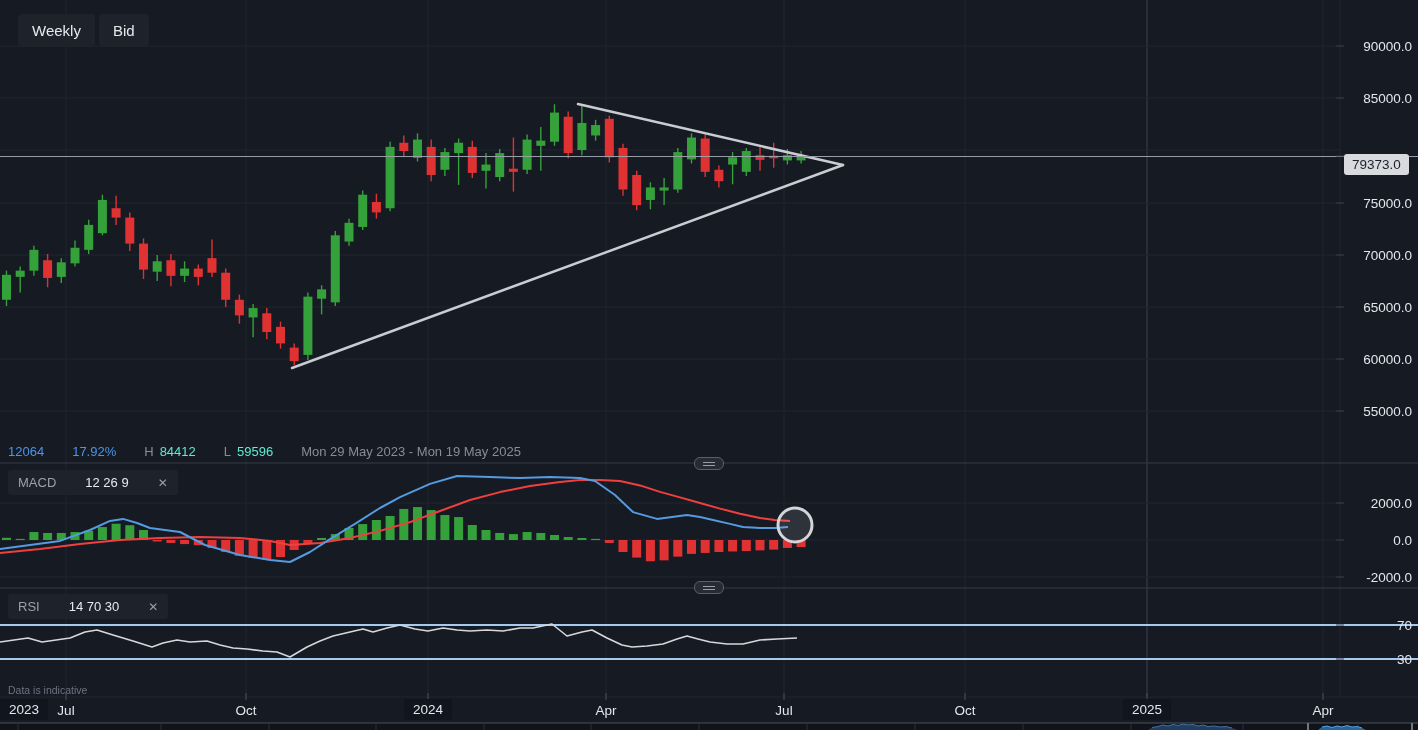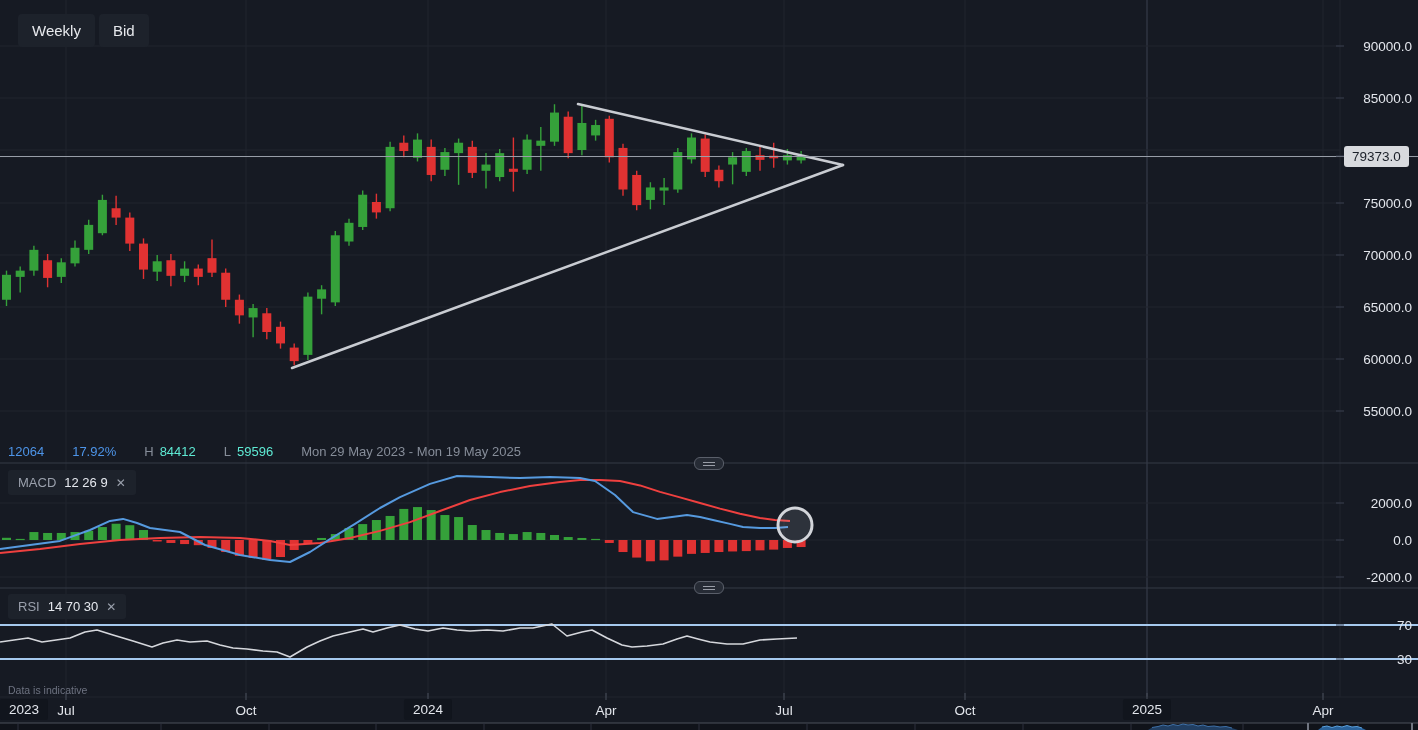--- a/index.html
+++ b/index.html
@@ -13,21 +13,21 @@
   .tbtn{background:#1d222b;color:#e7e9ed;font-size:15px;line-height:1;
     padding:9px 14px;border:none;border-radius:4px;cursor:pointer;
     font-family:"Liberation Sans",sans-serif}
   .info{position:absolute;top:444px;left:8px;z-index:5;display:flex;align-items:flex-start;
     font-size:13px;white-space:nowrap;color:#868d99}
   .info .blue{color:#4d94e8}
   .info .white{color:#5eead4}
   .info span{margin-right:6px}
   .info .gap{margin-right:22px}
   .ind-box{position:absolute;left:8px;z-index:5;display:flex;align-items:center;
-    background:#1d222b;border-radius:3px;padding:5px 10px;font-size:13px;gap:8px;color:#9aa0ac}
+    background:#1d222b;border-radius:3px;padding:5px 10px;font-size:13px;gap:29px;color:#9aa0ac}
   .ind-box .num{color:#e6e9ef}
   .ind-box .x{color:#9aa0ac;font-size:12px;cursor:pointer}
   #macd-box{top:470px}
   #rsi-box{top:594px}
   .axis-label{position:absolute;right:6px;transform:translateY(-50%);
     color:#e3e6ec;font-size:13.5px;z-index:4}
   .time-label{position:absolute;top:703px;transform:translateX(-50%);
     color:#e3e6ec;font-size:13.5px;z-index:4}
   .time-label.boxed{background:#11151d;padding:3px 9px;border-radius:2px;top:699px}
   .price-tag{position:absolute;left:1344px;top:146px;z-index:5;background:#d8dade;
@@ -321,21 +321,21 @@
   <span class="num">12  26  9</span>
   <span class="x">✕</span>
 </div>
 
 <div class="ind-box" id="rsi-box">
   <span>RSI</span>
   <span class="num">14  70  30</span>
   <span class="x">✕</span>
 </div>
 
-<div class="price-tag" style="top: 146px;">79373.0</div>
+<div class="price-tag" style="top: 154px;">79373.0</div>
 
 <div id="price-axis">
     <span class="axis-label" style="top: 46px;">90000.0</span>
     <span class="axis-label" style="top: 98px;">85000.0</span>
     <span class="axis-label" style="top: 203px;">75000.0</span>
     <span class="axis-label" style="top: 255px;">70000.0</span>
     <span class="axis-label" style="top: 307px;">65000.0</span>
     <span class="axis-label" style="top: 359px;">60000.0</span>
     <span class="axis-label" style="top: 411px;">55000.0</span>
   </div>

